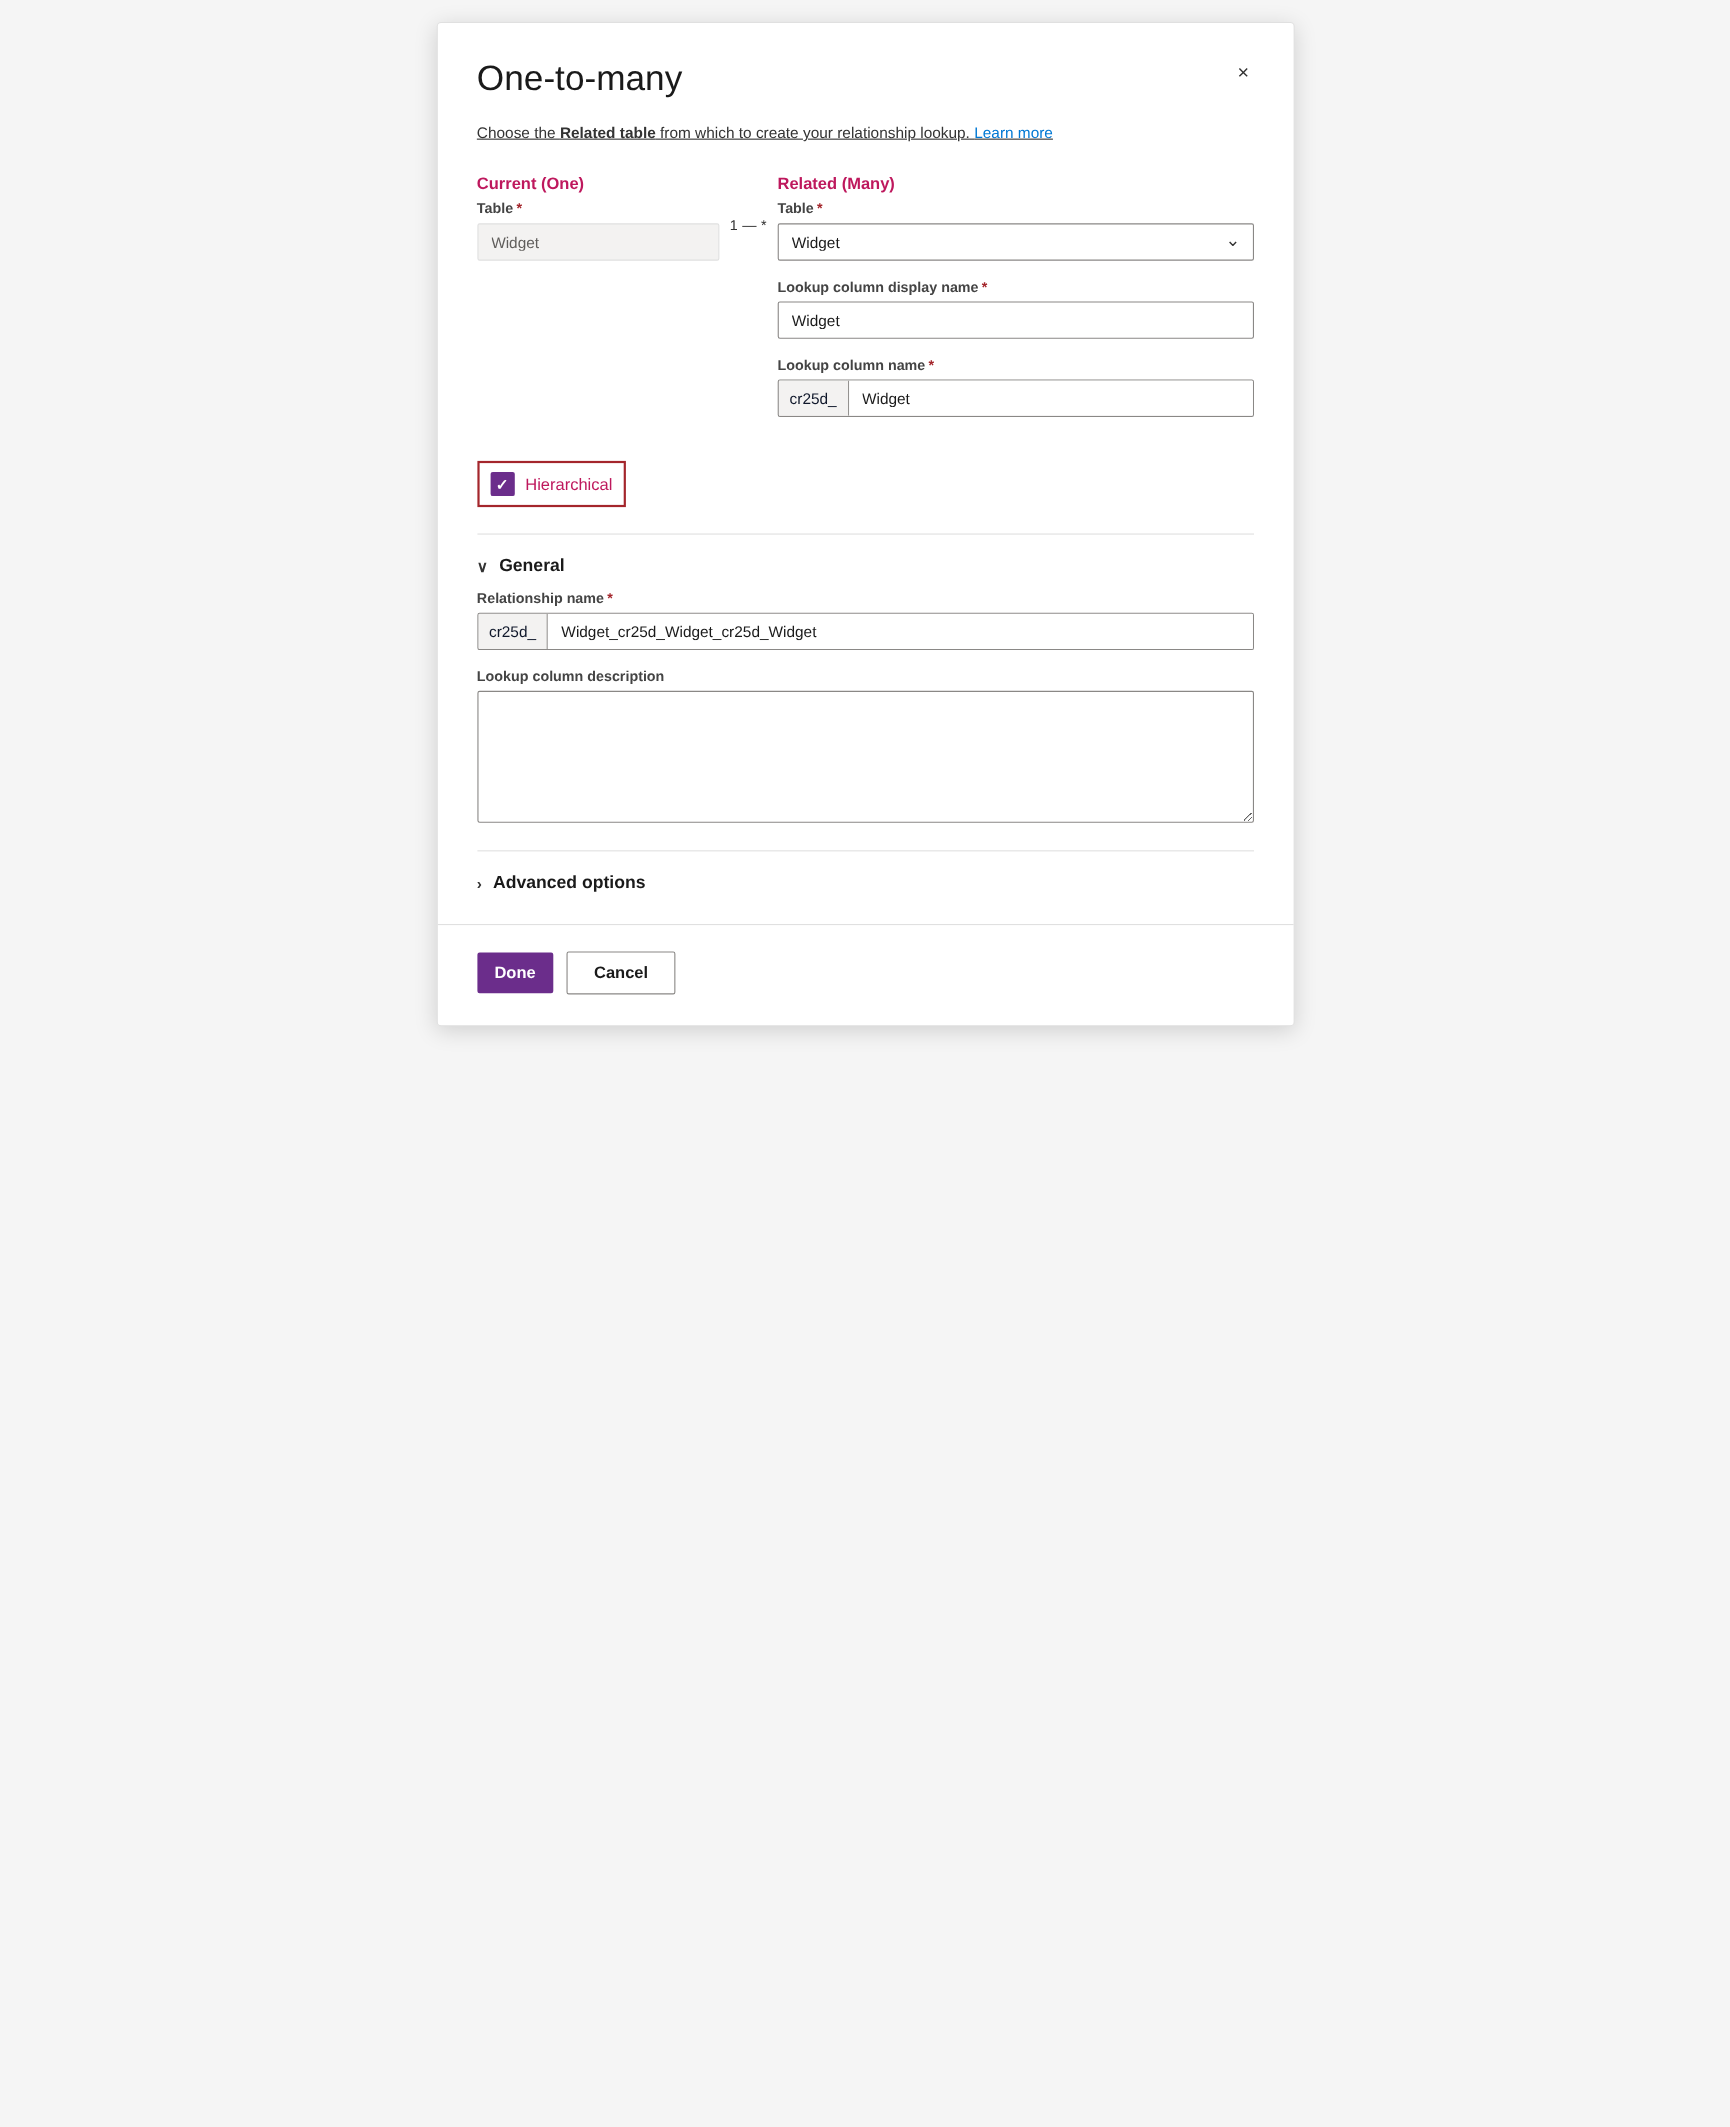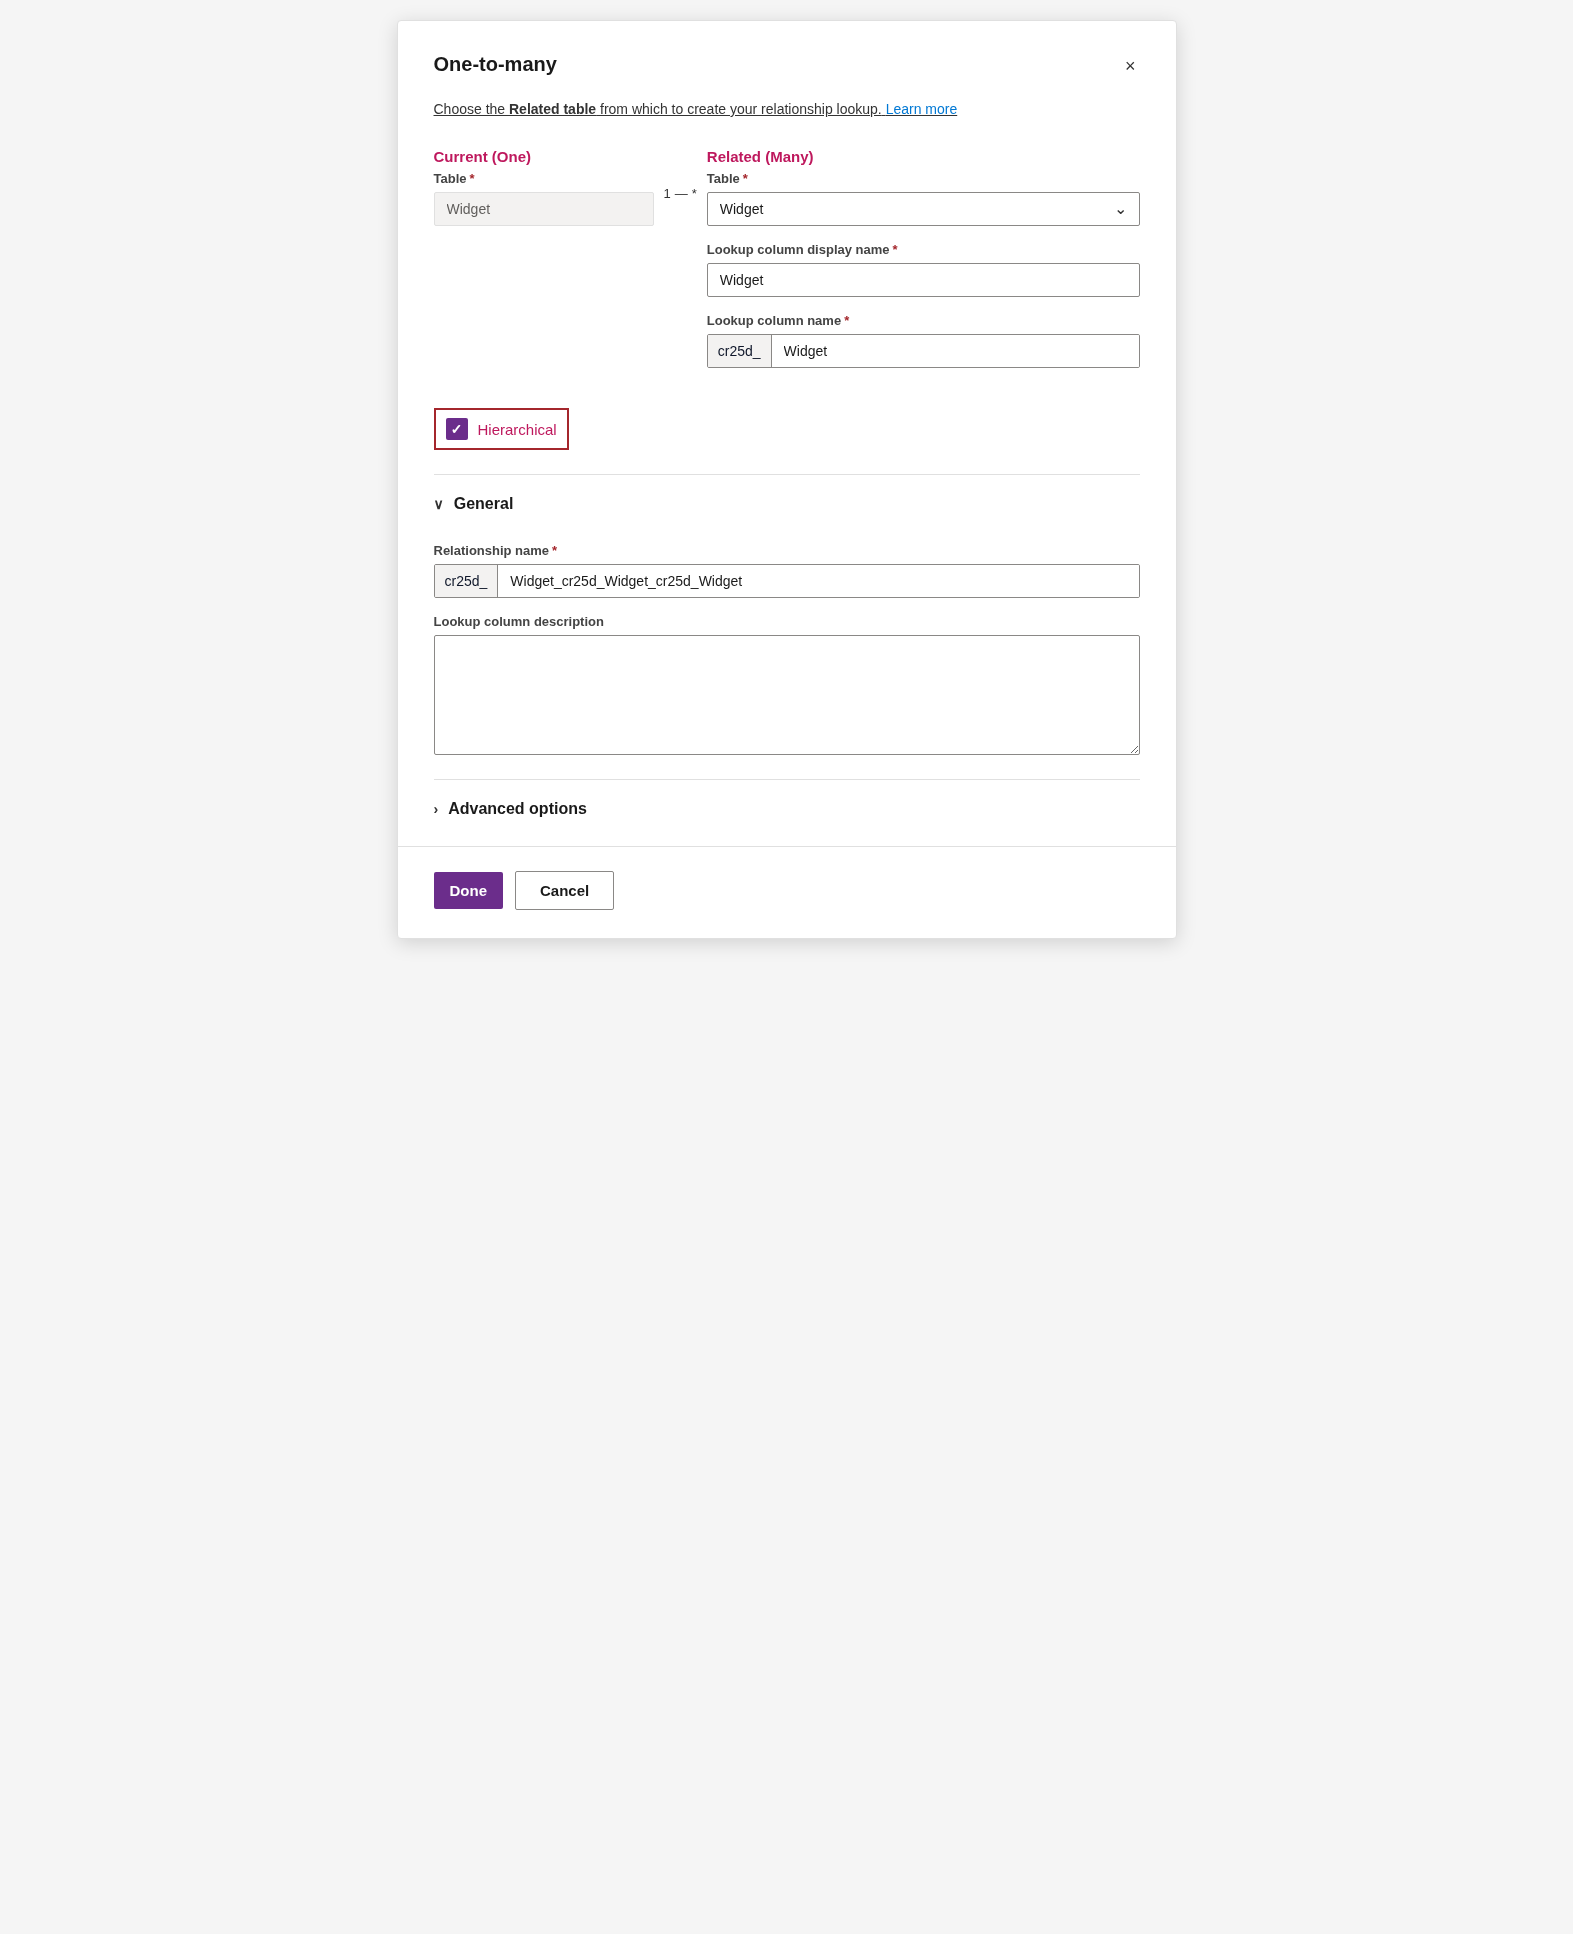--- a/index.html
+++ b/index.html
@@ -30,22 +30,22 @@
     }
 
     .dialog-header {
       display: flex;
       justify-content: space-between;
       align-items: flex-start;
       margin-bottom: 20px;
     }
 
     .dialog-title {
-      font-size: 20px;
-      font-weight: 700;
+      font-size: 32px;
+      font-weight: 400;
       color: #1a1a1a;
     }
 
     .close-btn {
       background: none;
       border: none;
       cursor: pointer;
       font-size: 18px;
       color: #333;
       padding: 4px;
@@ -259,21 +259,21 @@
       border: none;
       padding: 0;
     }
 
     .toggle-chevron {
       font-size: 14px;
       color: #333;
     }
 
     .section-content {
-      margin-top: 30px;
+      margin-top: 12px;
     }
 
     .textarea-field {
       width: 100%;
       padding: 8px 12px;
       border: 1px solid #8a8886;
       border-radius: 2px;
       font-size: 14px;
       color: #1a1a1a;
       resize: vertical;

